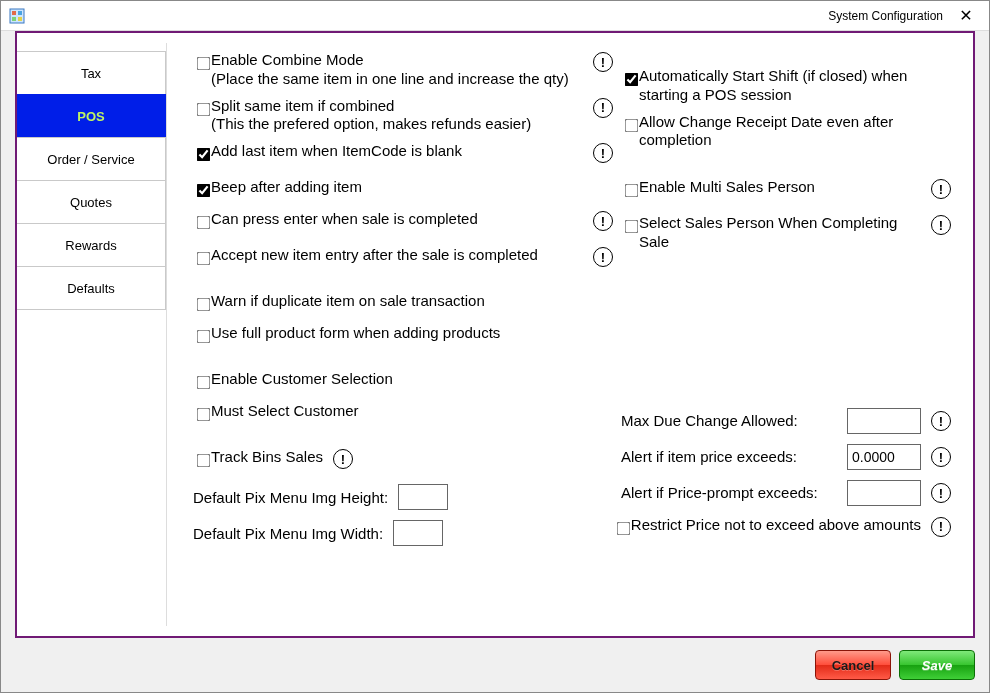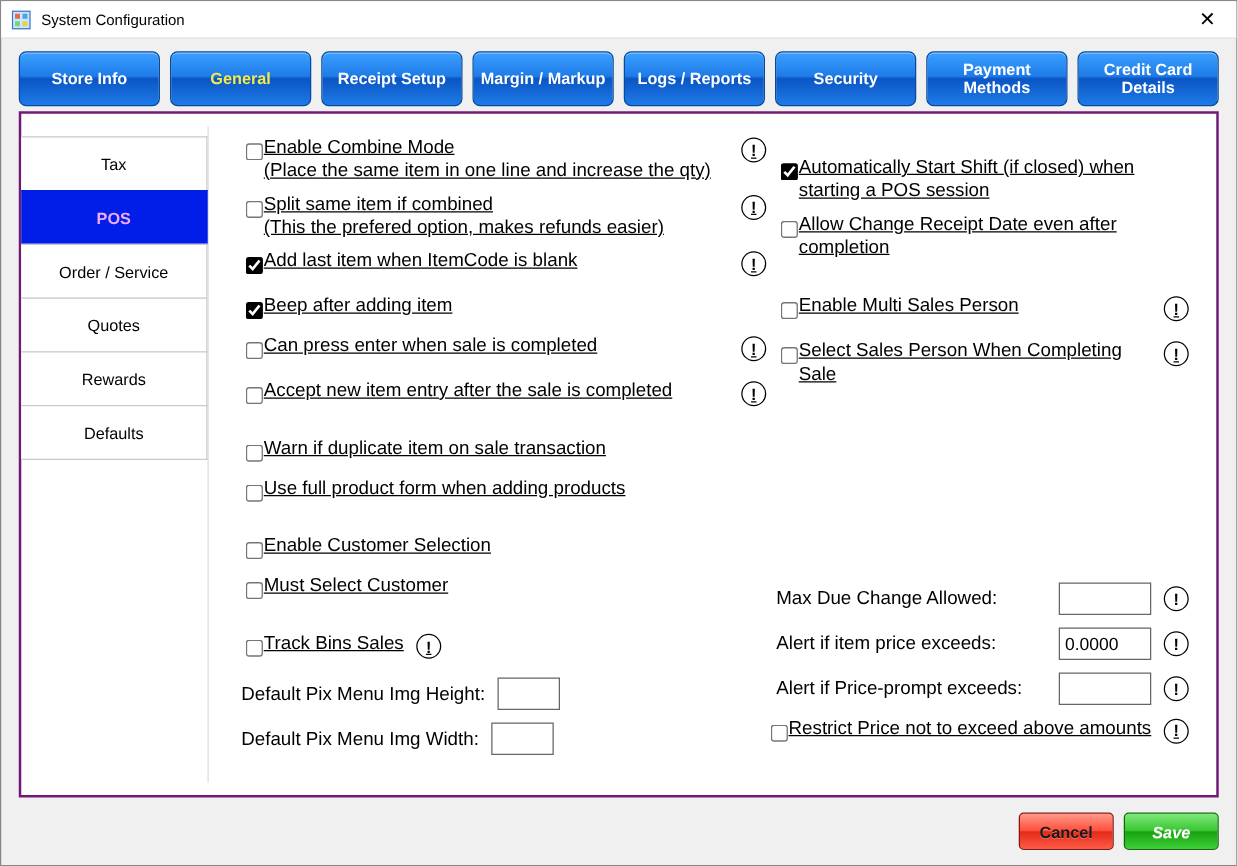--- a/index.html
+++ b/index.html
@@ -1,21 +1,21 @@
 <!DOCTYPE html>
 <html><head>
 <meta charset="utf-8">
 <style>
   * { box-sizing: border-box; }
   html, body { margin: 0; padding: 0; font-family: "Segoe UI", Tahoma, sans-serif; font-size: 13px; color: #000; }
   .window { width: 990px; height: 693px; border: 1px solid #888; background: #f0f0f0; display: flex; flex-direction: column; }
   .titlebar { height: 30px; display: flex; align-items: center; background: #fff; border-bottom: 1px solid #ddd; }
   .titlebar .icon { width: 16px; height: 16px; margin: 0 8px; display: inline-block; }
   .titlebar .icon svg { display: block; }
-  .titlebar .title { flex: 1; font-size: 12px; }
+  .titlebar .title { flex: 1; font-size: 12px; text-align: right; }
   .titlebar .close { width: 46px; height: 100%; display: flex; align-items: center; justify-content: center; font-size: 16px; }
 
   .tabbar { padding: 10px 14px 4px 14px; display: flex; gap: 8px; }
   .tab {
     flex: 1; height: 44px; border-radius: 6px; color: #fff; font-weight: bold; font-size: 13px;
     display: flex; align-items: center; justify-content: center; text-align: center; line-height: 1.1;
     background: linear-gradient(to bottom, #3ba0ff 0%, #1e7be8 45%, #0a55c3 50%, #1e7be8 100%);
     border: 1px solid #054a9e; cursor: pointer;
     box-shadow: inset 0 1px 0 rgba(255,255,255,.35);
   }
@@ -27,26 +27,26 @@
     position: relative;
   }
 
   .sidenav { width: 150px; border-right: 1px solid #ddd; margin: 10px 0 10px 0;}
   .sidenav .item {
     height: 44px; display: flex; align-items: center; justify-content: center;
     border: 1px solid #c9c9c9; border-left: none; margin-top: -1px; background: #fff; cursor: pointer;
     font-size: 13px;
   }
   .sidenav .item:first-child { margin-top: 8px; }
-  .sidenav .item.active { background: #001ee8; color: #f0abfc; font-weight: bold; border-color: #001ee8;}
+  .sidenav .item.active { background: #001ee8; color: #bef264; font-weight: bold; border-color: #001ee8;}
 
   .form { flex: 1; position: relative; padding: 18px 22px 18px 26px; }
   .col-left { position: absolute; left: 26px; top: 18px; width: 420px; }
   .col-right { position: absolute; right: 22px; top: 34px; width: 330px; }
-  .row { display: flex; align-items: flex-start; margin-bottom: 8px; min-height: 28px; text-decoration: underline; }
+  .row { display: flex; align-items: flex-start; margin-bottom: 8px; min-height: 28px; }
   .row.tight { margin-bottom: 4px; }
   .row .cb { width: 18px; padding-top: 3px; }
   .row .cb input { transform: scale(1.05); accent-color: #000; }
   .row .lbl { flex: 1; font-size: 15px; line-height: 1.25; }
   .hint-icon {
     width: 20px; height: 20px; border: 1.6px solid #000; border-radius: 50%;
     display: inline-flex; align-items: center; justify-content: center; font-size: 13px; font-weight: bold;
     margin-left: 10px; flex: 0 0 auto; cursor: pointer; background:#fff;
     margin-top: 1px;
   }
@@ -86,30 +86,20 @@
           <rect x="3" y="9" width="4" height="4" fill="#7fd27a"></rect>
           <rect x="9" y="9" width="4" height="4" fill="#e2d24a"></rect>
         </svg>
     </span>
     <div class="title">System Configuration</div>
     <div class="close">
       <span>✕</span>
     </div>
   </div>
 
-  <div class="tabbar">
-    <div class="tab">Store Info</div>
-    <div class="tab active">General</div>
-    <div class="tab">Receipt Setup</div>
-    <div class="tab">Margin / Markup</div>
-    <div class="tab">Logs / Reports</div>
-    <div class="tab">Security</div>
-    <div class="tab">Payment Methods</div>
-    <div class="tab">Credit Card Details</div>
-  </div>
 
   <div class="content-wrap">
     <div class="panel">
 
       <div class="sidenav">
         <div class="item">Tax</div>
         <div class="item active">POS</div>
         <div class="item">Order / Service</div>
         <div class="item">Quotes</div>
         <div class="item">Rewards</div>

